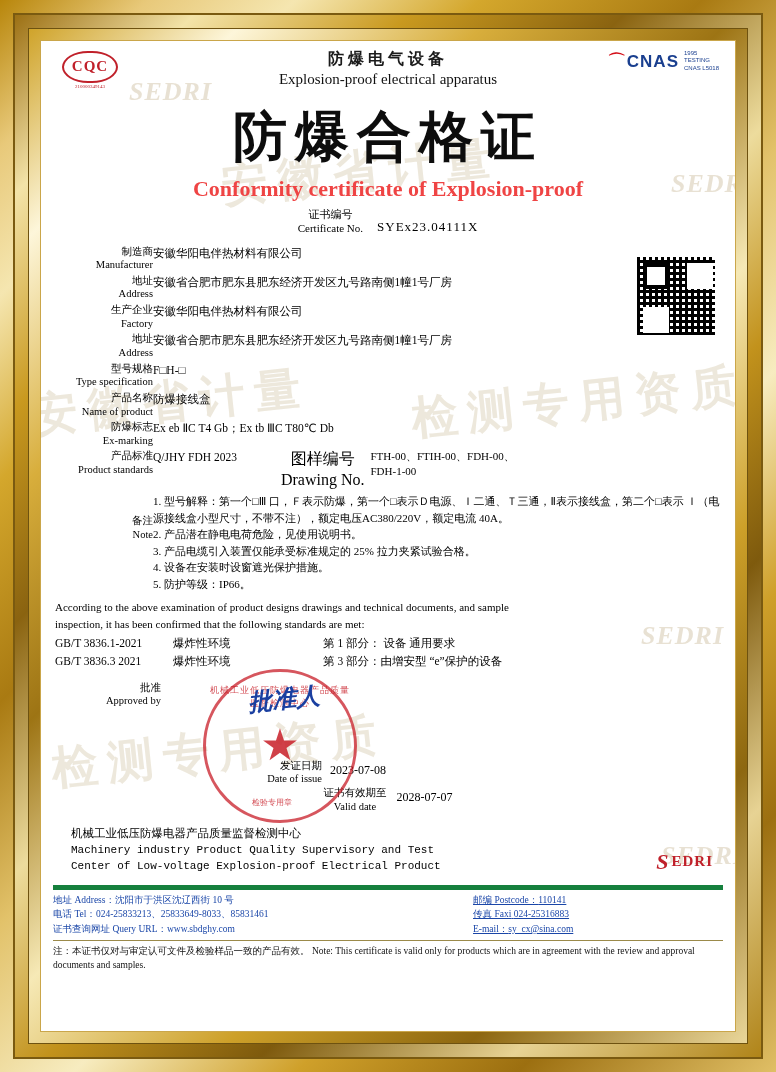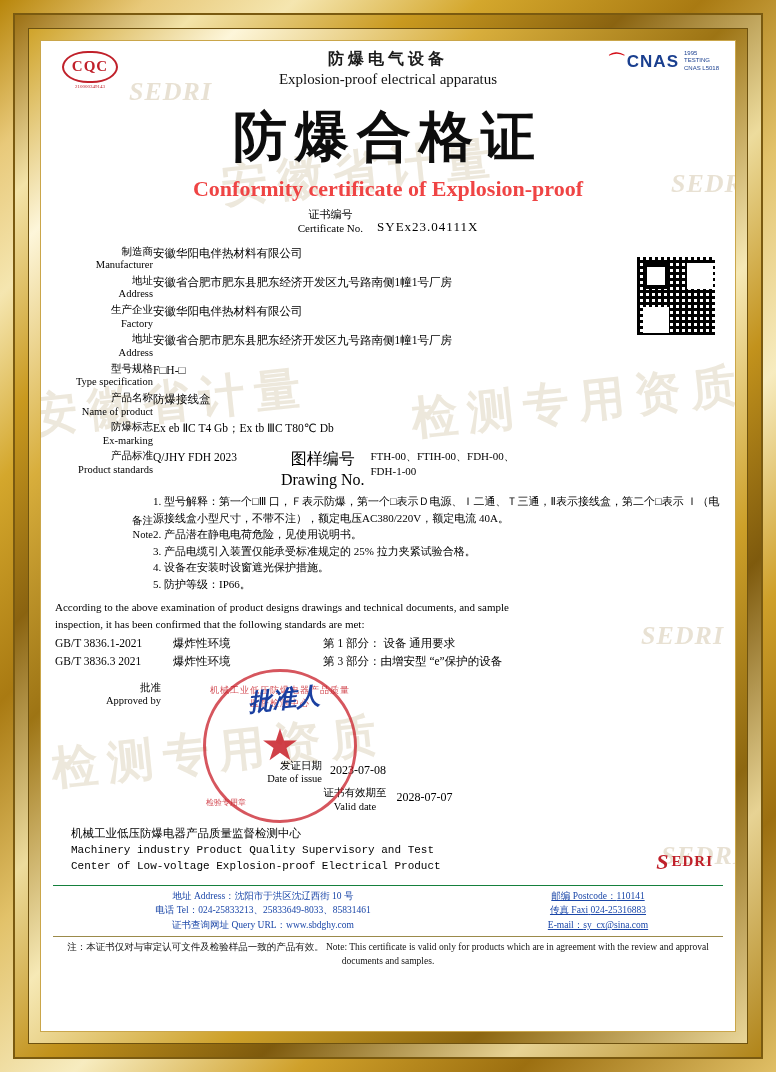--- a/index.html
+++ b/index.html
@@ -142,21 +142,21 @@
   }
   .seal .star{
     position:absolute;left:50%;top:50%;transform:translate(-50%,-50%);
     font-size:44px;color:rgba(200,30,40,0.85);line-height:1;
   }
   .seal .top-txt{
     position:absolute;left:0;right:0;top:12px;text-align:center;font-size:9px;
     letter-spacing:1px;color:rgba(200,30,40,0.8);
   }
   .seal .bot-txt{
-    position:absolute;left:0;right:16px;bottom:12px;font-size:8px;
+    position:absolute;left:0;right:16px;bottom:12px;text-align:center;font-size:8px;
     color:rgba(200,30,40,0.8);
   }
   .sign{
     position:absolute;left:195px;top:8px;font-size:24px;color:#1a3fa0;
     font-family:"Liberation Serif", serif;font-style:italic;font-weight:bold;
     transform:rotate(-6deg);z-index:6;
   }
 
   .dates{display:flex;align-items:center;margin-top:18px;flex-direction:column;}
   .dates .c{display:flex;gap:10px;align-items:flex-start;}
@@ -168,22 +168,22 @@
   .org{position:relative;margin-top:12px;padding-left:18px;}
   .org .cn{font-size:11.5px;line-height:1.5;}
   .org .en{font-size:11px;line-height:1.45;font-family:"Liberation Mono", monospace;}
   .sedri{
     position:absolute;right:10px;bottom:0px;display:flex;align-items:center;gap:3px;
   }
   .sedri .s{color:#c0202a;font-size:22px;font-weight:bold;font-style:italic;}
   .sedri .t{color:#c0202a;font-size:15px;font-weight:bold;letter-spacing:1px;}
 
   .footer{
-    margin-top:10px;border-top:1px solid #15803d;padding-top:3px;
-    color:#1a46a8;font-size:9.5px;line-height:1.55;text-align:center;
+    margin-top:10px;border-top:5px solid #15803d;padding-top:3px;
+    color:#1a46a8;font-size:9.5px;line-height:1.55;
   }
   .footer .row{display:flex;}
   .footer .row .a{flex:1 1 auto;}
   .footer .row .b{flex:0 0 250px;text-decoration:underline;}
   .footer .note2{
     color:#111;border-top:1px solid #9b8a4a;margin-top:3px;padding-top:3px;
     font-size:9.5px;line-height:1.5;
   }
 </style>
 </head>

